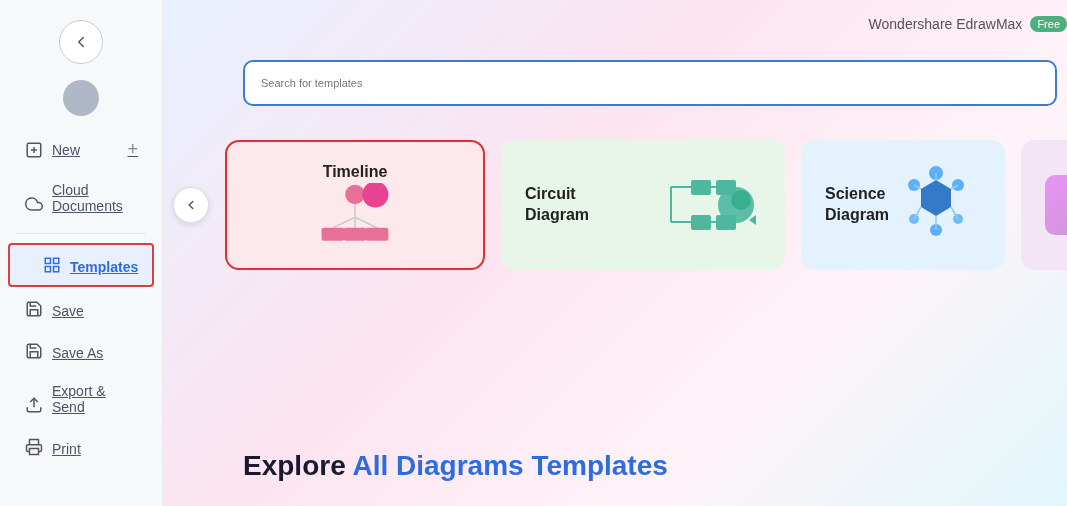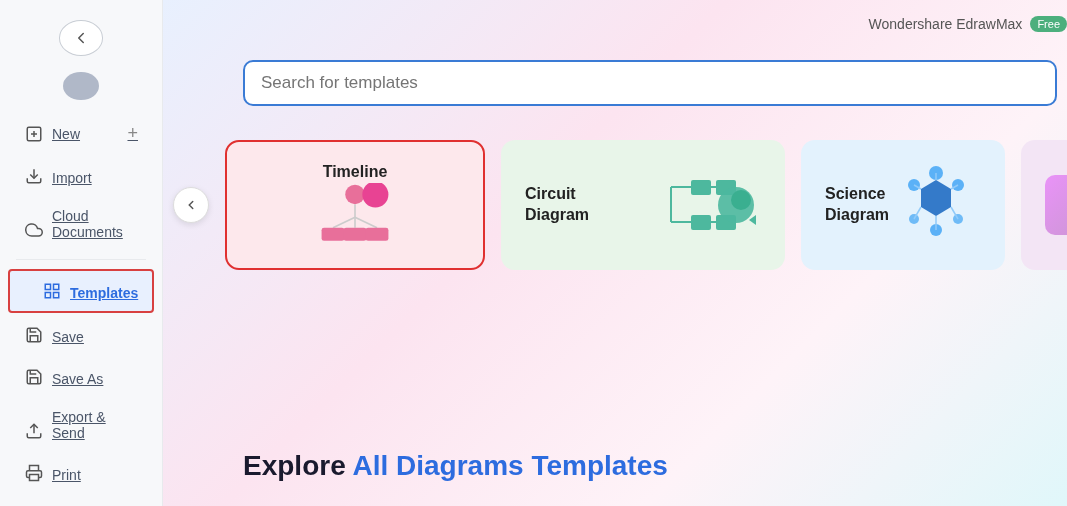--- a/index.html
+++ b/index.html
@@ -155,21 +155,21 @@
       border-radius: 10px;
       display: flex;
       align-items: center;
       padding: 0 16px;
       gap: 10px;
     }
 
     .search-bar input {
       border: none;
       outline: none;
-      font-size: 17px;
+      font-size: 11px;
       color: #999;
       flex: 1;
       background: transparent;
     }
 
     
     .cards-area {
       position: absolute;
       top: 130px;
       left: 0;
@@ -297,30 +297,20 @@
           <rect x="3" y="3" width="18" height="18" rx="2"></rect>
           <path d="M12 8v8M8 12h8"></path>
         </svg>
       </span>
       <span>New</span>
     </div>
     <span style="color:#888; font-size:18px;">+</span>
   </div>
 
 
-  <div class="sidebar-item">
-    <span class="icon">
-      <svg width="18" height="18" viewBox="0 0 24 24" fill="none" stroke="#555" stroke-width="2">
-        <path d="M21 15v4a2 2 0 01-2 2H5a2 2 0 01-2-2v-4"></path>
-          <polyline points="7 10 12 15 17 10"></polyline>
-          <line x1="12" y1="15" x2="12" y2="3"></line>
-      </svg>
-    </span>
-    <span>Import</span>
-  </div>
 
   <div class="sidebar-item">
     <span class="icon">
       <svg width="18" height="18" viewBox="0 0 24 24" fill="none" stroke="#555" stroke-width="2">
         <path d="M18 10h-1.26A8 8 0 109 20h9a5 5 0 000-10z"></path>
       </svg>
     </span>
     <span>Cloud Documents</span>
   </div>
 

